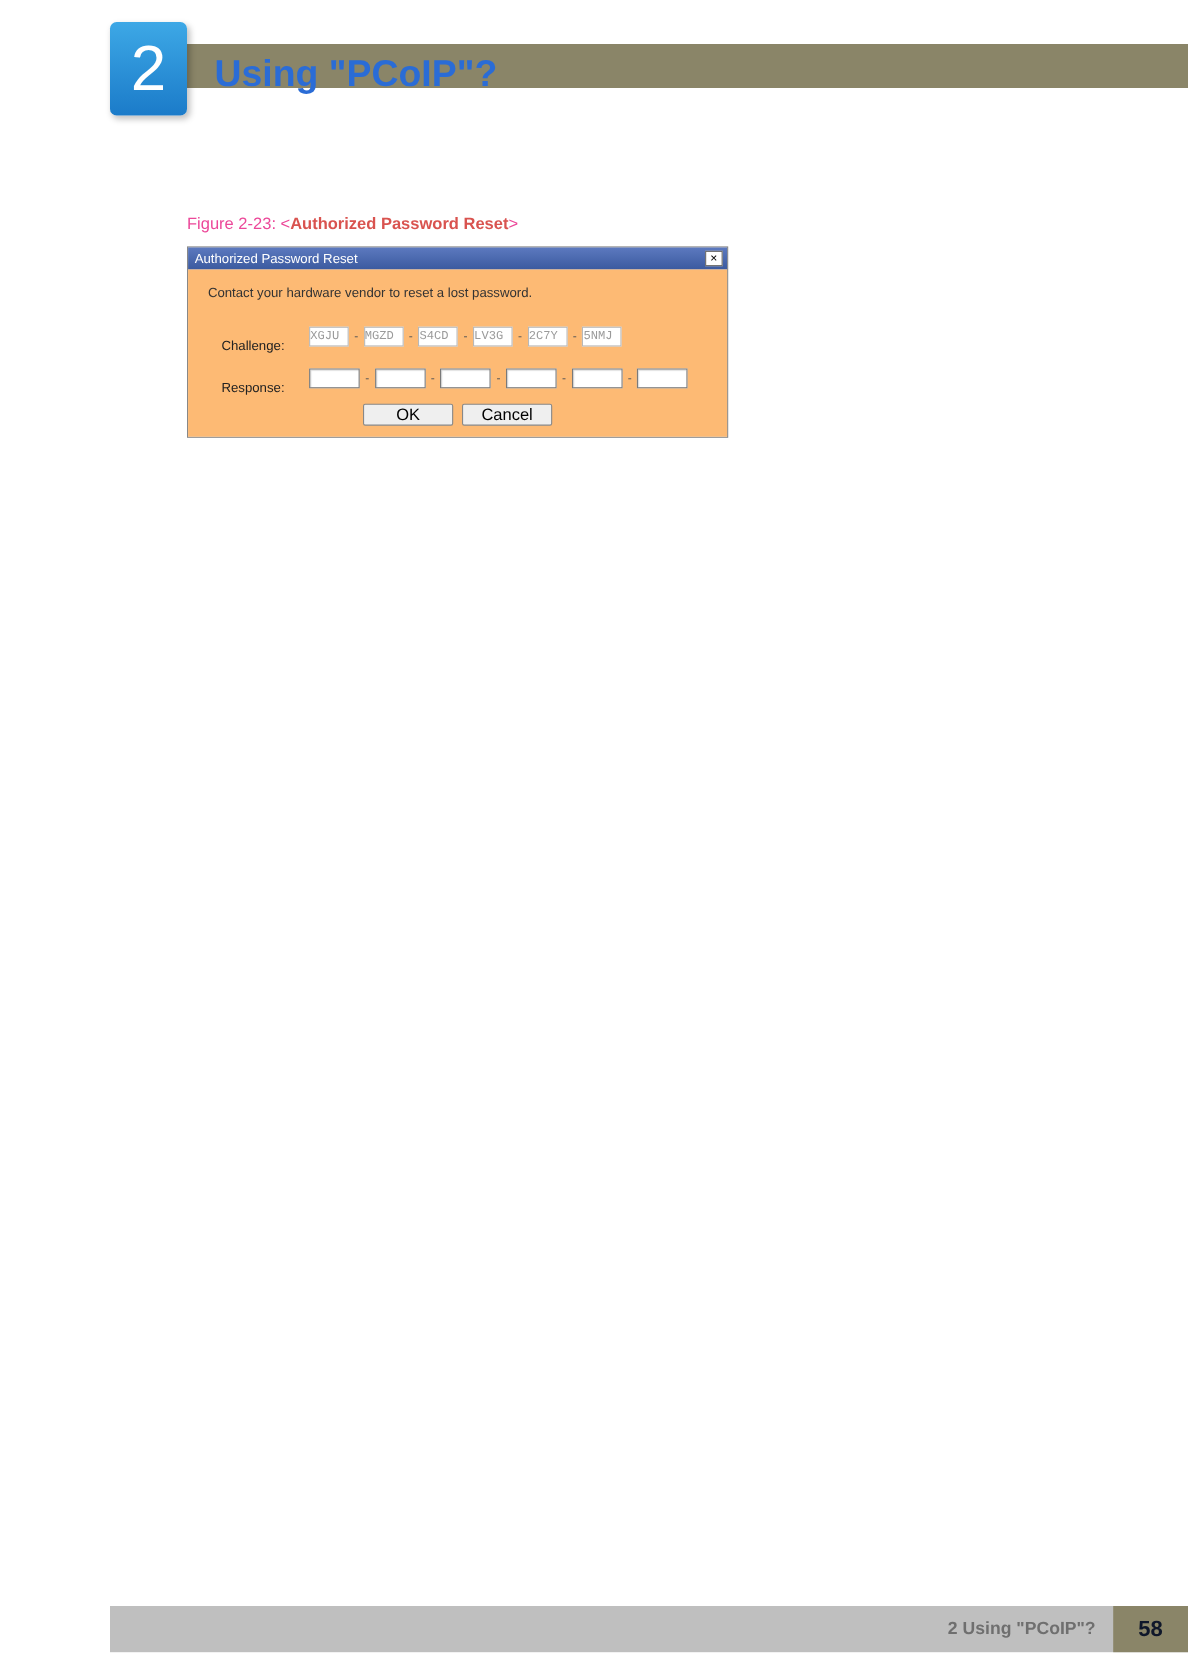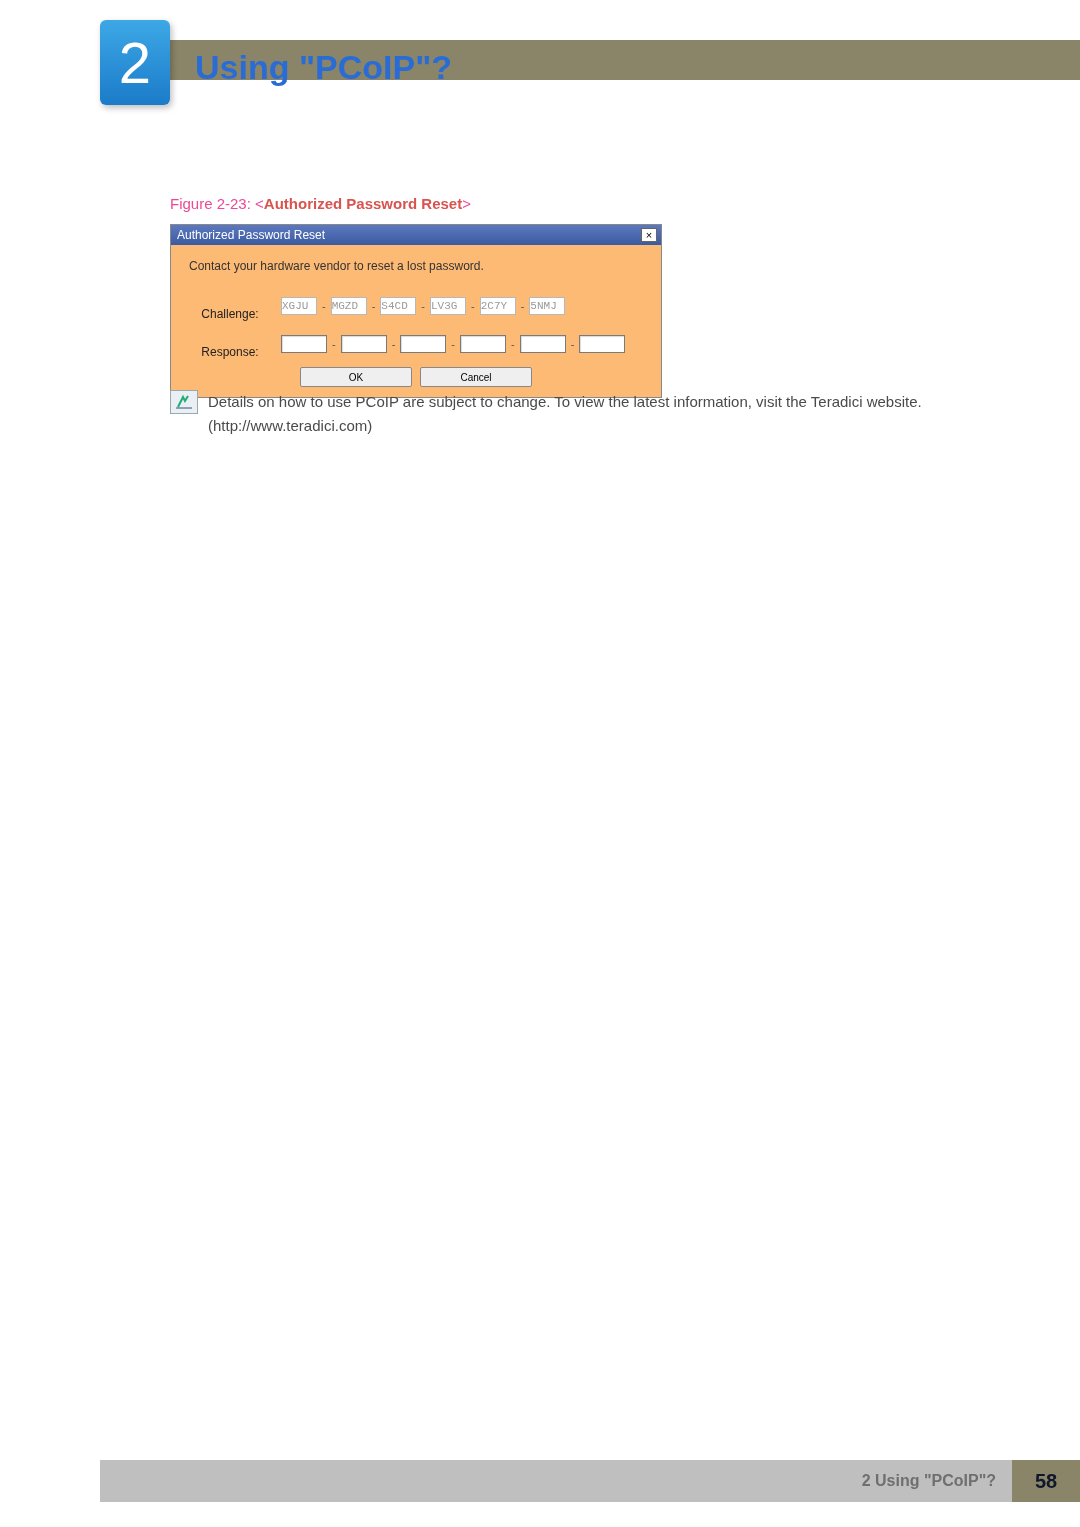--- a/index.html
+++ b/index.html
@@ -58,22 +58,22 @@
     font-family: Liberation Mono, monospace;
   }
   .code-dash { margin: 0 5px; color: #555; font-size: 11px; }
   .resp-input {
     width: 46px; height: 18px; border: 1px solid #7a7a7a; background: #fff;
     text-align: center; font-size: 11px; line-height: 16px; color: #333;
     box-shadow: inset 1px 1px 1px rgba(0,0,0,0.15);
   }
   .dialog-buttons { display: flex; justify-content: center; gap: 8px; margin-top: 6px; }
   .dlg-btn {
-    width: 112px; height: 20px; border: 1px solid #888; background: #efefef;
-    font-size: 10px; cursor: pointer; border-radius: 2px;
+    width: 82px; height: 20px; border: 1px solid #888; background: #efefef;
+    font-size: 15px; cursor: pointer; border-radius: 2px;
   }
 
   
   .note-row { position: absolute; left: 170px; top: 390px; right: 40px; display: flex; align-items: flex-start; }
   .note-icon {
     width: 28px; height: 24px; border: 1px solid #9aa; background: #e9eff5;
     margin-right: 10px; flex-shrink: 0; display: flex; align-items: center; justify-content: center;
   }
   .note-icon svg { display: block; }
   .note-text { font-size: 15px; line-height: 1.6; color: #4a4a4a; max-width: 830px; }
@@ -148,28 +148,19 @@
         <input class="resp-input" value="" style="">
       </div>
 
       <div class="dialog-buttons">
         <button class="dlg-btn">OK</button>
         <button class="dlg-btn">Cancel</button>
       </div>
     </div>
   </div>
 
-  <div class="note-row">
-    <div class="note-icon">
-      <svg width="18" height="16" viewBox="0 0 18 16">
-        <path d="M3 13 L8 3 L10 7 L13 2" stroke="#2a7" stroke-width="2" fill="none"></path>
-        <path d="M1 14 L17 14" stroke="#357" stroke-width="1"></path>
-      </svg>
-    </div>
-    <div class="note-text">Details on how to use PCoIP are subject to change. To view the latest information, visit the Teradici website. (http://www.teradici.com)</div>
-  </div>
 
   <div class="footer-band">
     <div class="footer-text">2 Using "PCoIP"?</div>
     <div class="footer-page">58</div>
   </div>
 
 </div>
 
 </body></html>

